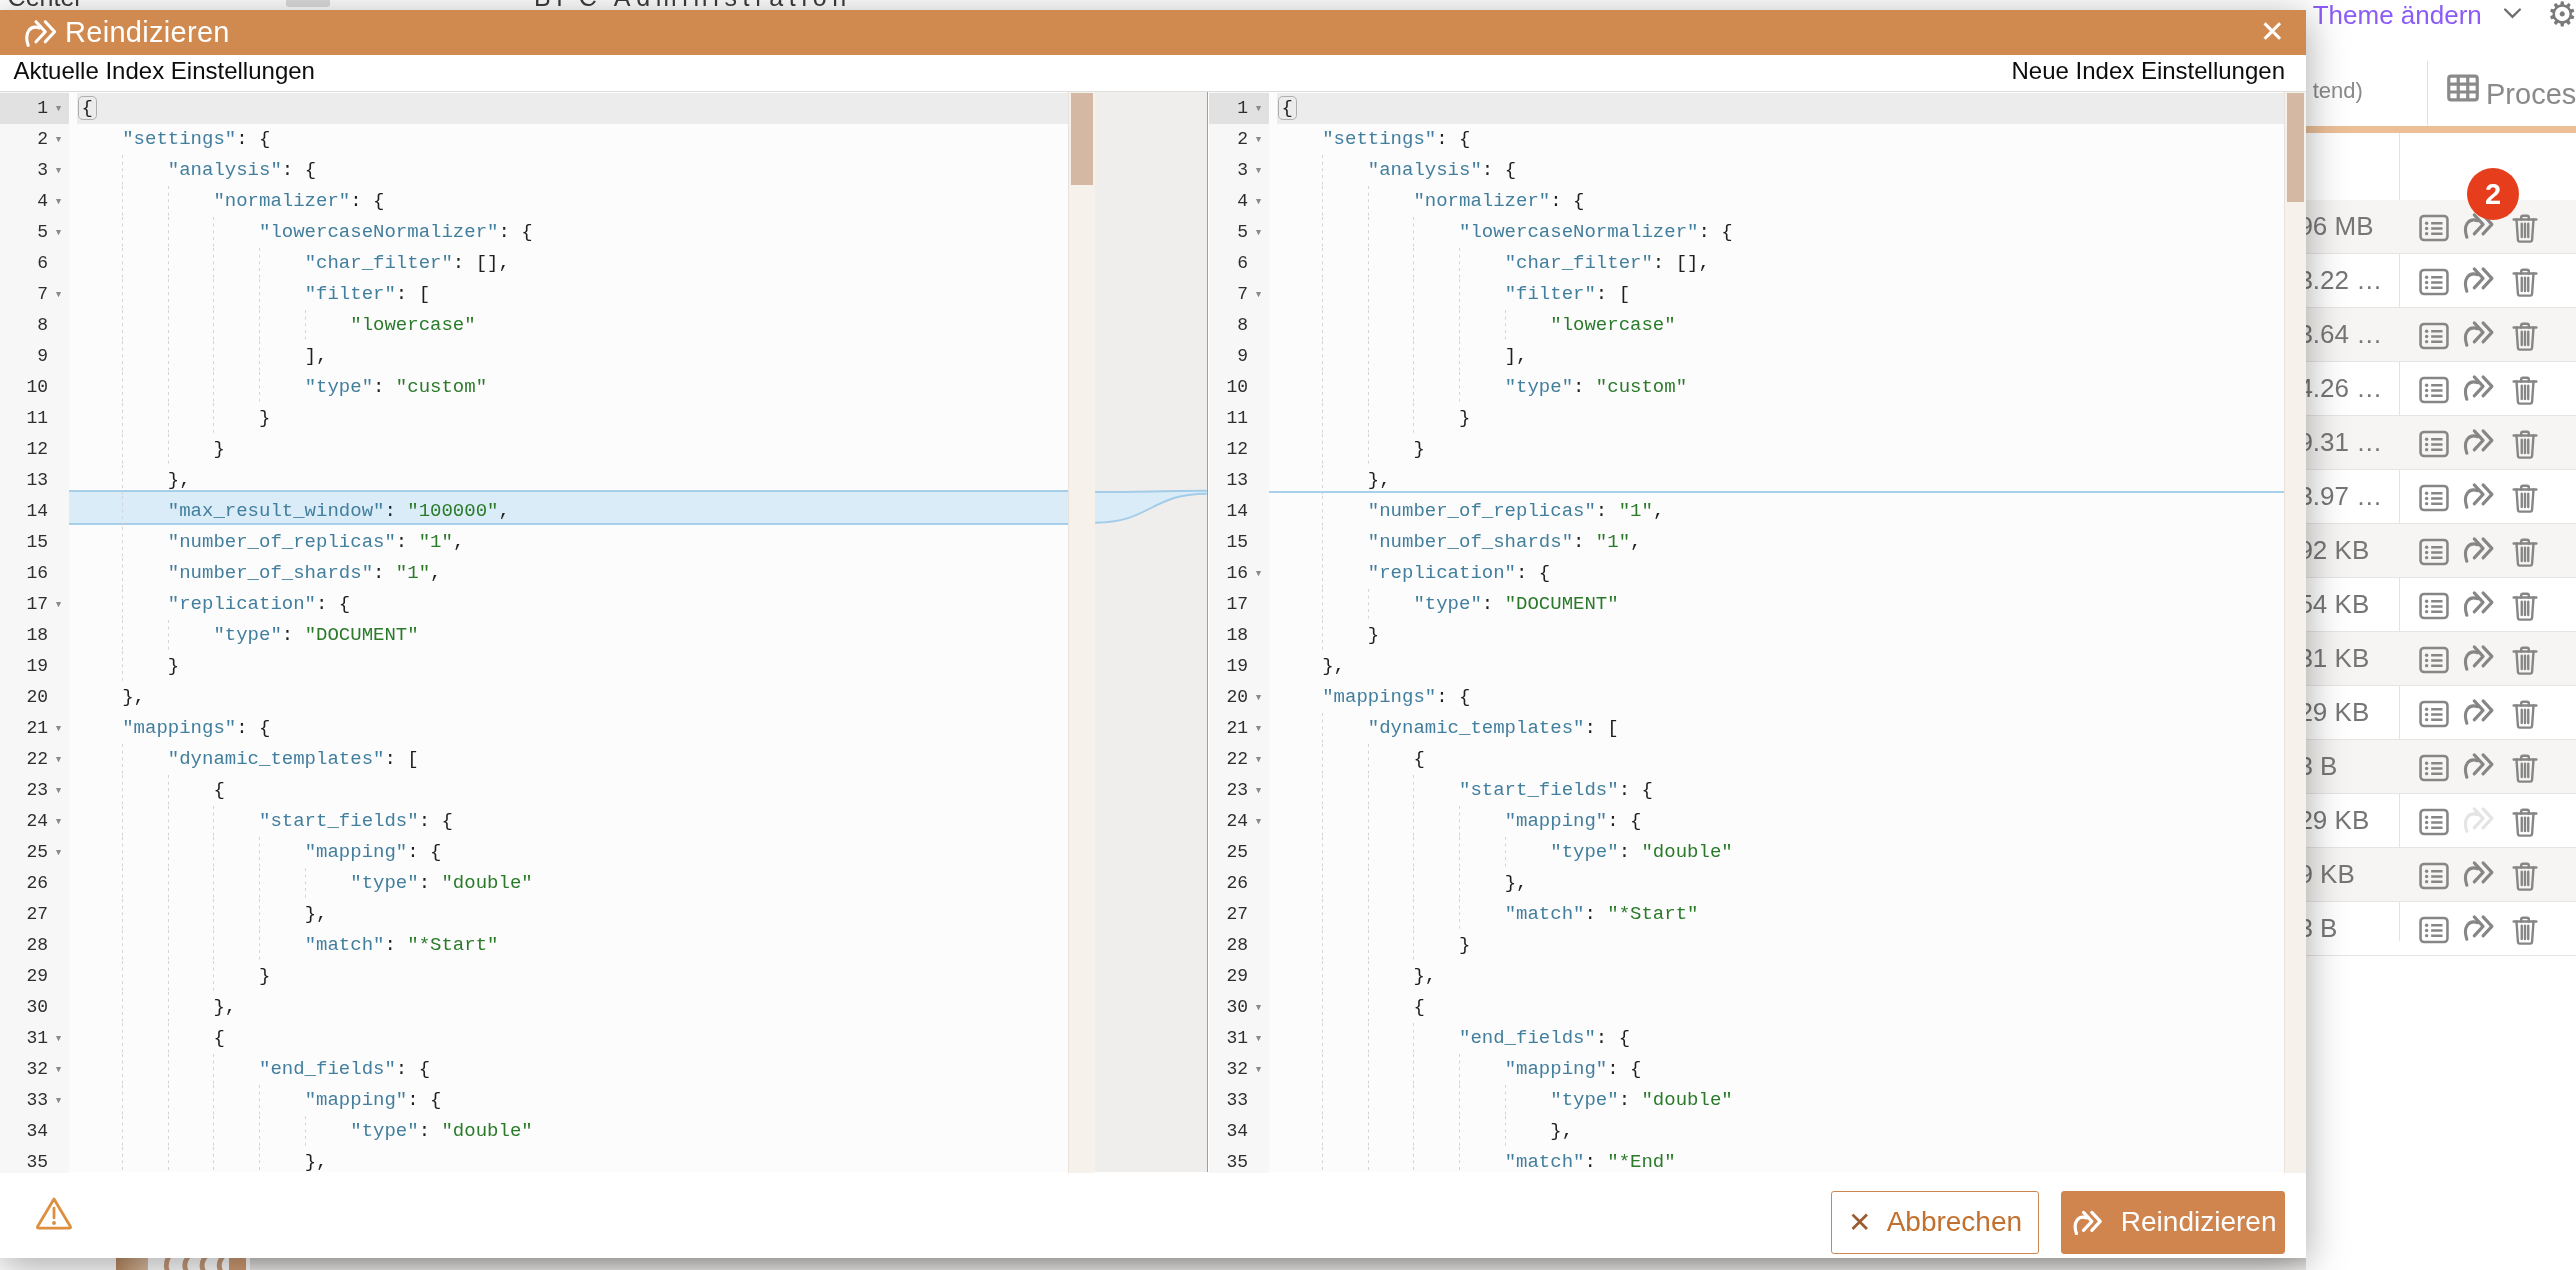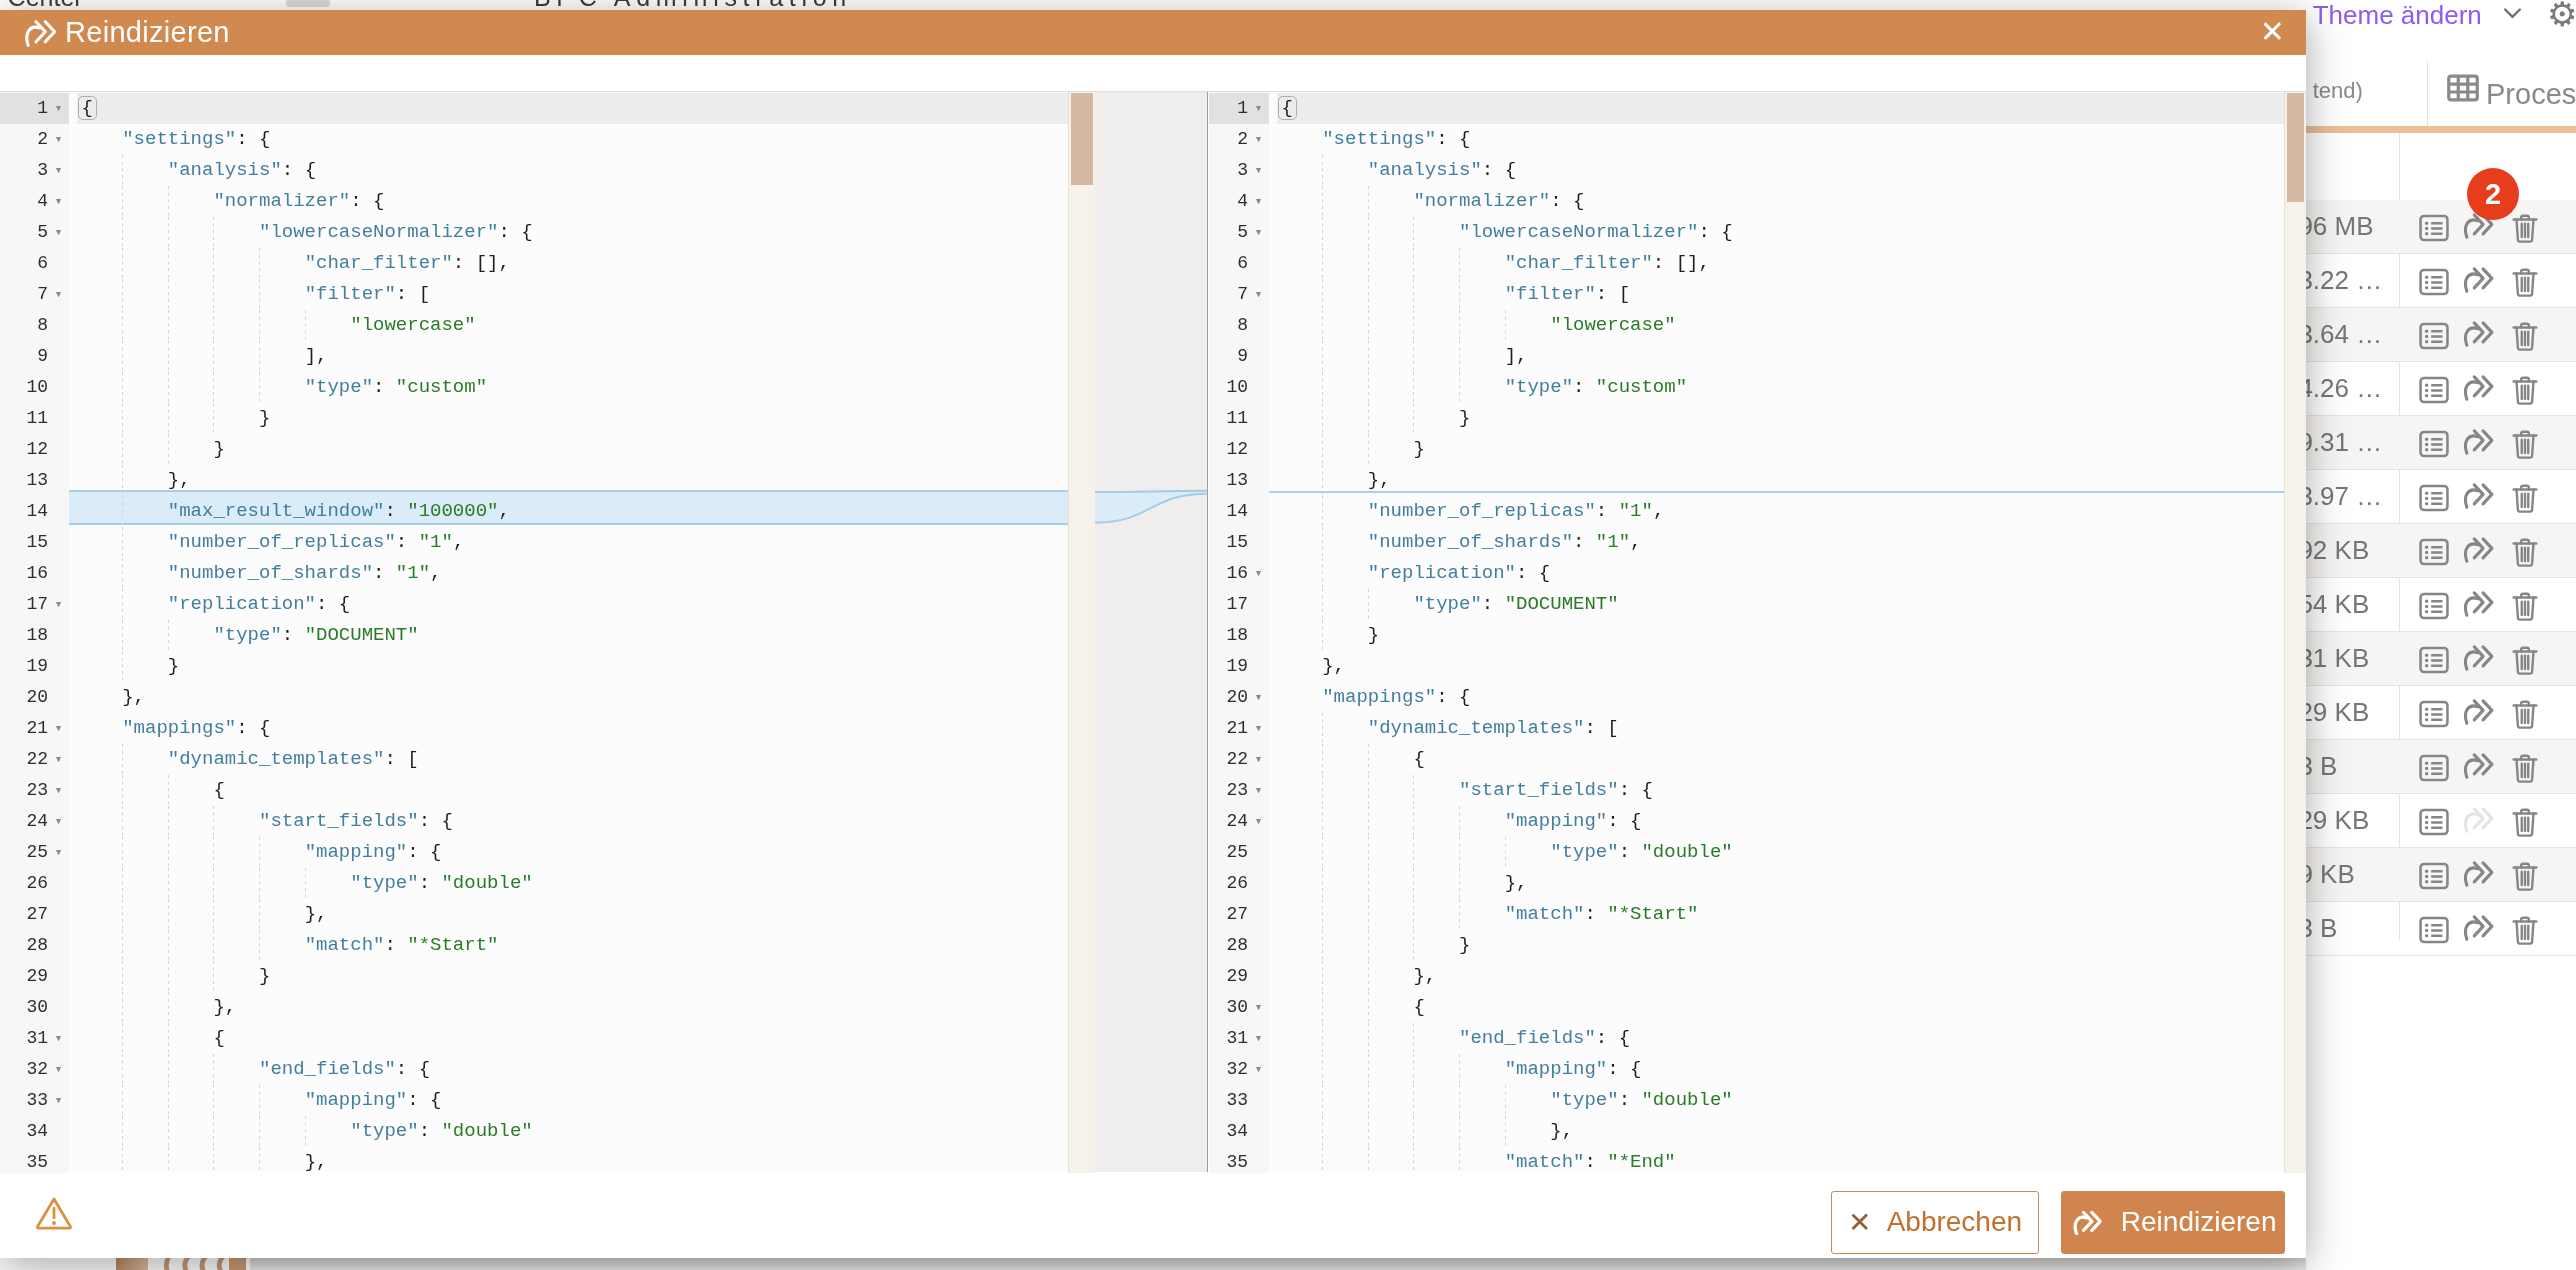--- a/index.html
+++ b/index.html
@@ -532,20 +532,24 @@
           <svg width="40" height="29" viewBox="0 0 28 20" fill="none" stroke="currentColor" stroke-width="2.2" stroke-linecap="round" stroke-linejoin="round">
             <path d="M5 19 C2 10 6.5 4.5 13 6.8"></path>
             <path d="M10.5 2.5 L17 9.5 L10.5 16.5"></path>
             <path d="M17 2.5 L23.5 9.5 L17 16.5"></path>
           </svg>
         </span>
       <span class="m-title">Reindizieren</span>
       <span class="m-close">✕</span>
     </div>
 
+    <div class="m-sub">
+      <span class="sub-left">Aktuelle Index Einstellungen</span>
+      <span class="sub-right">Neue Index Einstellungen</span>
+    </div>
 
     <div class="editors">
       <div class="editor eleft">
         <div class="diff-band" id="lband" style="top: 400px;"></div>
         <div class="gutter" id="lgut">
             <div class="gl active">
               <span class="num">1</span>
               <span class="fold">▾</span>
             </div>
             <div class="gl">

